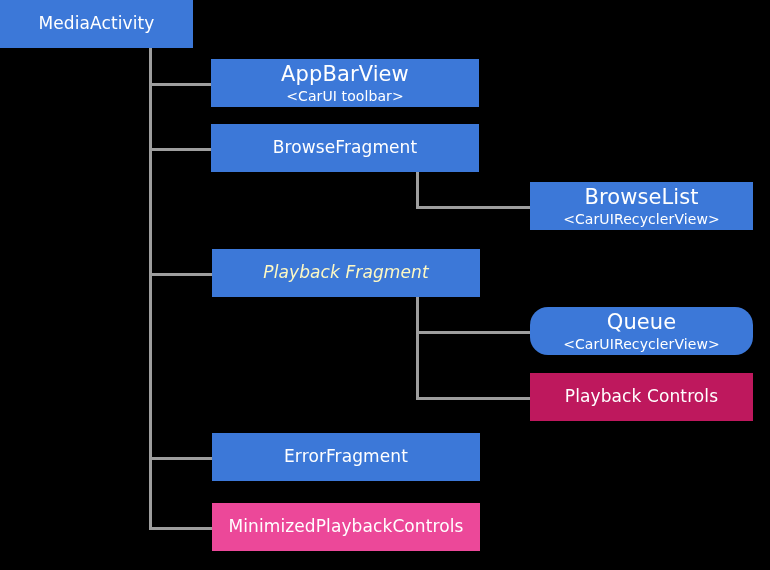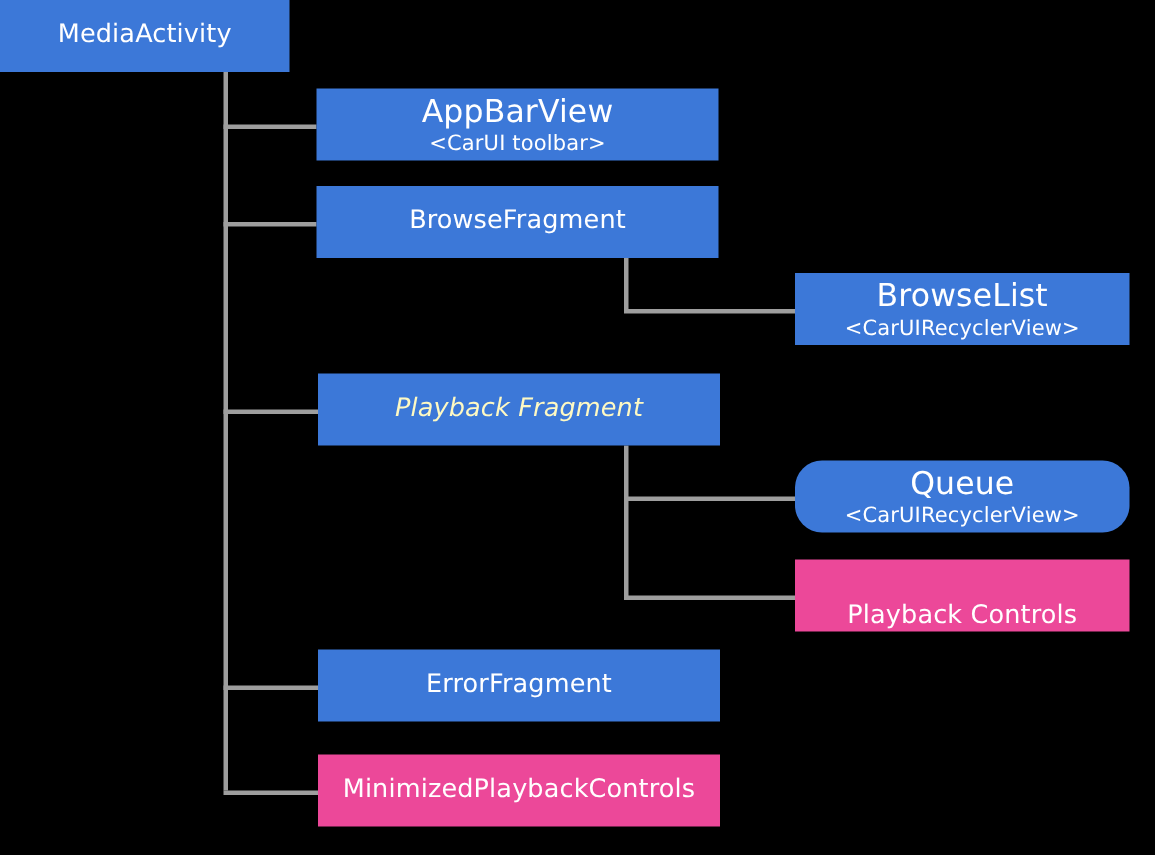--- a/index.html
+++ b/index.html
@@ -80,21 +80,21 @@
         <div class="title">BrowseList</div>
         <div class="subtitle">&lt;CarUIRecyclerView&gt;</div>
       </div>
       <div class="node one-line" style="left: 212px; top: 249px; width: 268px; height: 48px; background: rgb(60, 120, 216); color: #fef9c3; font-style: italic;">
         <div class="title">Playback Fragment</div>
       </div>
       <div class="node" style="left: 530px; top: 307px; width: 223px; height: 48px; background: rgb(60, 120, 216); color: rgb(255, 255, 255); border-radius: 18px;">
         <div class="title">Queue</div>
         <div class="subtitle">&lt;CarUIRecyclerView&gt;</div>
       </div>
-      <div class="node one-line" style="left: 530px; top: 373px; width: 223px; height: 48px; background: #ec4899; color: rgb(255, 255, 255); justify-content: flex-end;">
+      <div class="node one-line" style="left: 530px; top: 373px; width: 223px; height: 48px; background: #be185d; color: rgb(255, 255, 255);">
         <div class="title">Playback Controls</div>
       </div>
       <div class="node one-line" style="left: 212px; top: 433px; width: 268px; height: 48px; background: rgb(60, 120, 216); color: #ffffff;">
         <div class="title">ErrorFragment</div>
       </div>
       <div class="node one-line" style="left: 212px; top: 503px; width: 268px; height: 48px; background: #ec4899; color: rgb(255, 255, 255);">
         <div class="title">MinimizedPlaybackControls</div>
       </div>
     </div>
 </div>

